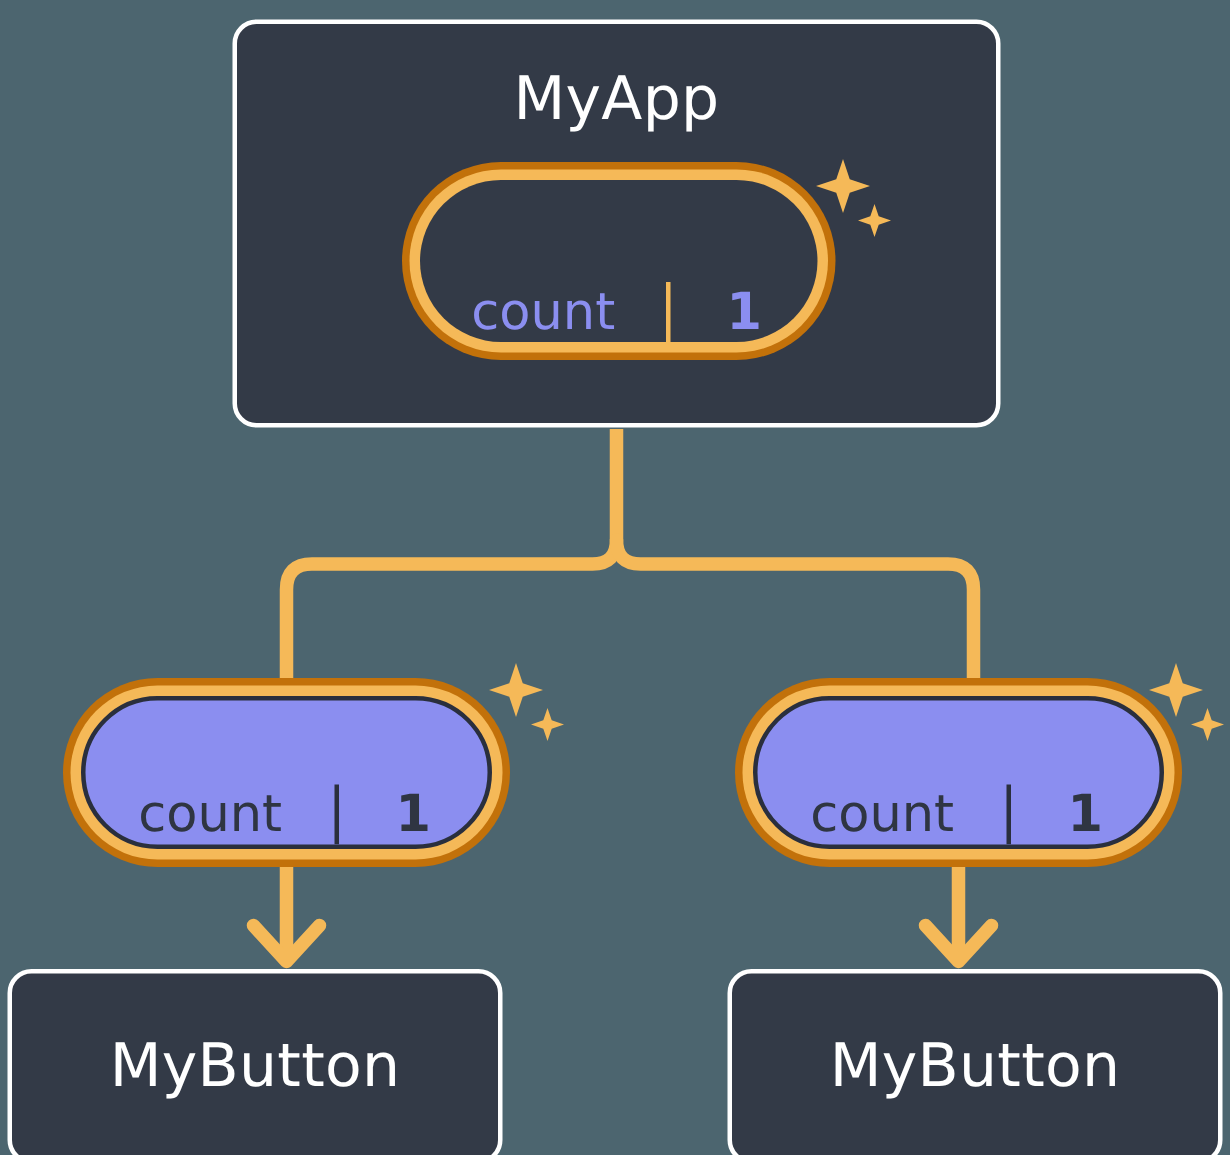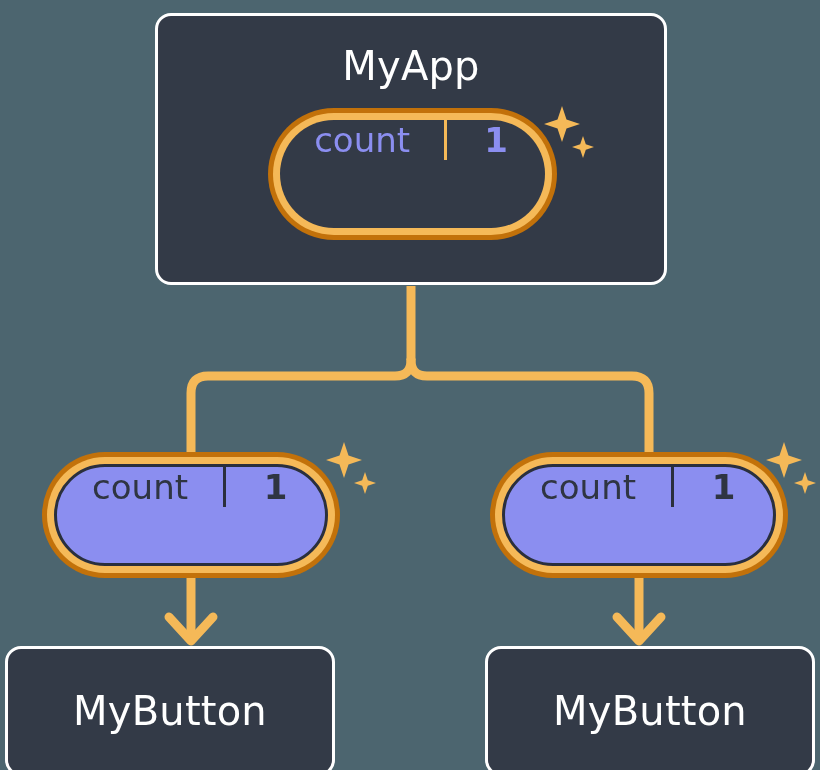--- a/index.html
+++ b/index.html
@@ -90,21 +90,21 @@
     border-radius: 999px;
     background: #f5b958;          
     padding: 7px;
   }
   .pill-inner {
     box-sizing: border-box;
     width: 100%;
     height: 100%;
     border-radius: 999px;
     display: flex;
-    align-items: flex-start;
+    align-items: flex-end;
     overflow: hidden;
   }
   .pill-cell {
     display: flex;
     align-items: center;
     justify-content: center;
     white-space: nowrap;
   }
   .pill-key {
     flex: 0 0 62%;

